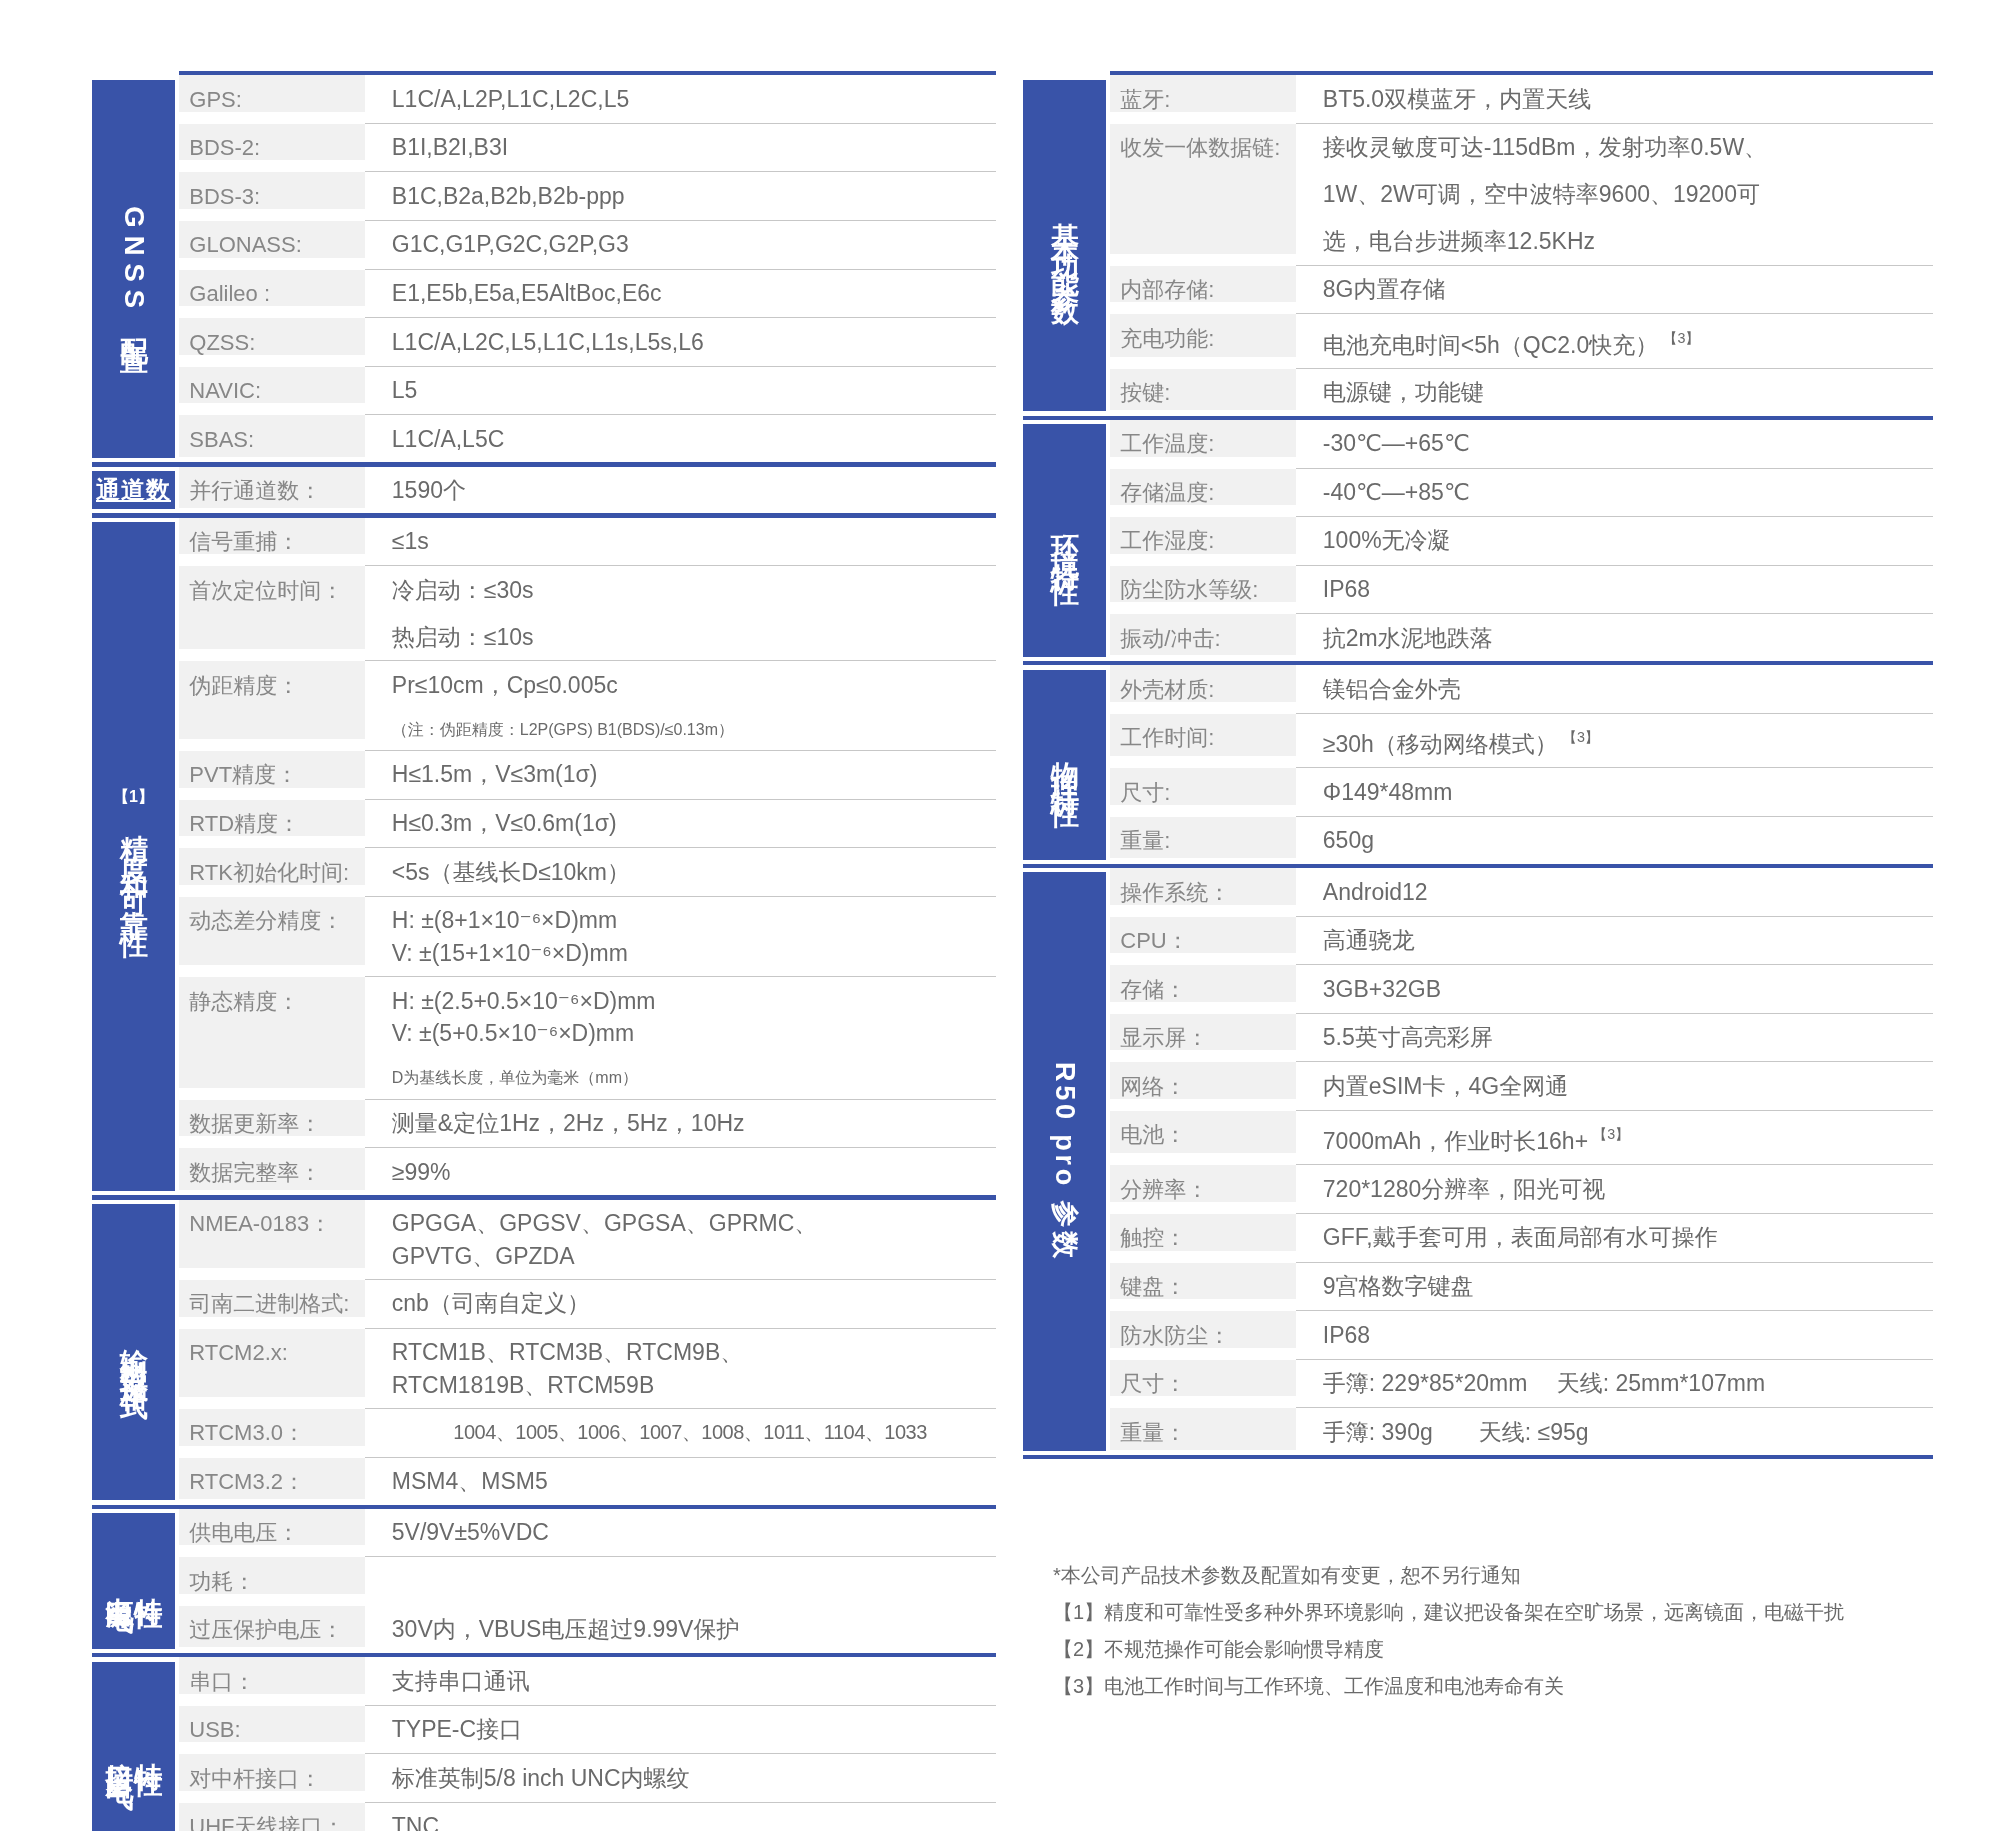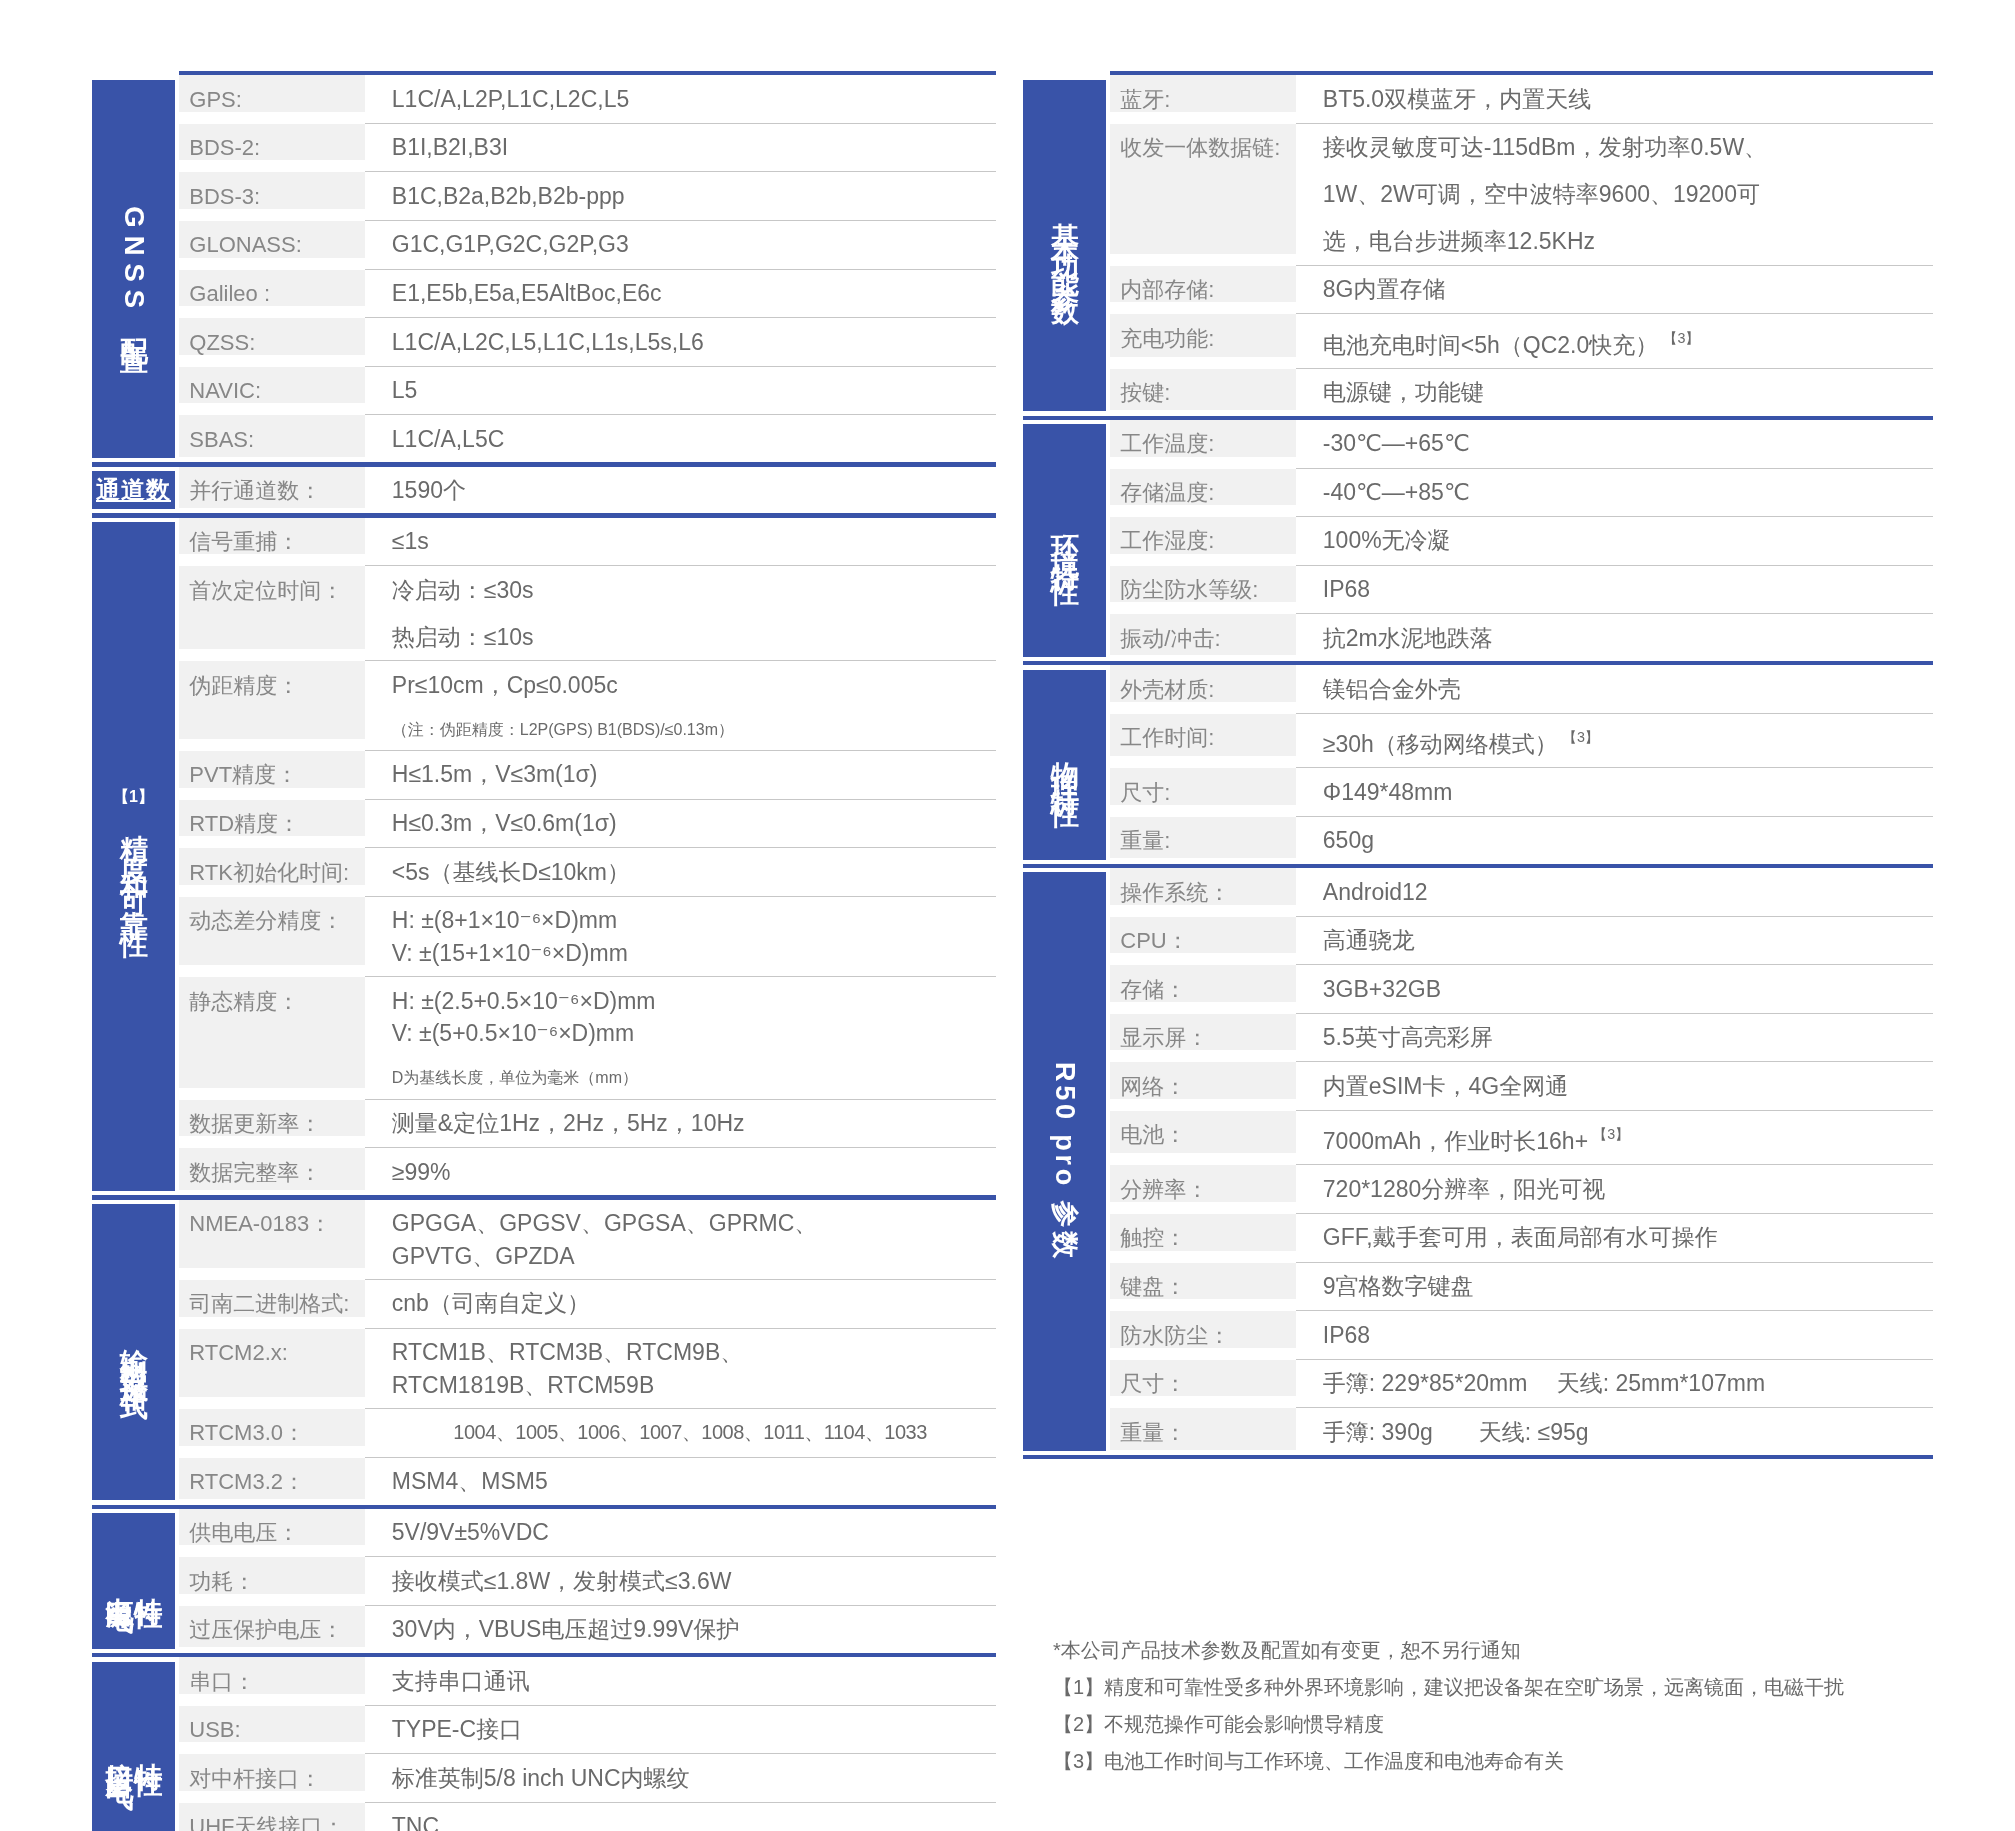--- a/index.html
+++ b/index.html
@@ -53,21 +53,21 @@
     flex:1;min-width:0;font-size:23px;line-height:25px;color:var(--value-text);
     padding:11.4px 7.6px 10.5px 27px;border-bottom:1.4px solid var(--sep);white-space:pre-wrap;
   }
   .row:last-child .row-value{border-bottom:none;}
   .line + .line{margin-top:7.6px;}
   .row.wide .line + .line{margin-top:22px;}
   .line.small{font-size:16px;line-height:20px;margin-top:22px;}
   .line.condensed{font-size:20px;letter-spacing:-0.5px;text-align:center;}
   .sup{font-size:14.3px;vertical-align:9.5px;margin-left:4.8px;}
 
-  #footnotes{position:absolute;left:1053px;top:1632px;width:934px;font-size:20px;line-height:1.85;color:var(--value-text);}
+  #footnotes{position:absolute;left:1053px;top:1557px;width:934px;font-size:20px;line-height:1.85;color:var(--value-text);}
 </style>
 </head>
 <body data-name="page">
 
 <div id="left-table" class="spec-table" data-name="spec-table-left">
     <div class="section" data-name="section-gnss" style="--lineL: 87px;">
       <div class="band" data-name="section-header-gnss">
         <div class="band-inner" data-name="section-title-gnss">
           <div class="vtext" data-name="section-title-text">GNSS配置</div>
         </div>
@@ -208,21 +208,20 @@
           </div>
         </div>
       </div>
       <div class="rows" data-name="section-rows">
         <div class="row" data-name="spec-row">
           <div class="row-label" data-name="row-label">供电电压：</div>
           <div class="row-value" data-name="row-value"><div class="line" data-name="row-value-line"><span data-name="row-value-text">5V/9V±5%VDC</span></div></div>
         </div>
         <div class="row" data-name="spec-row">
           <div class="row-label" data-name="row-label">功耗：</div>
-          <div class="row-value" data-name="row-value"><div class="line" data-name="row-value-line"><span data-name="row-value-text">接收模式≤1.8W，发射模式≤3.6W</span></div></div>
         </div>
         <div class="row" data-name="spec-row">
           <div class="row-label" data-name="row-label">过压保护电压：</div>
           <div class="row-value" data-name="row-value"><div class="line" data-name="row-value-line"><span data-name="row-value-text">30V内，VBUS电压超过9.99V保护</span></div></div>
         </div>
       </div>
     </div>
     <div class="section last" data-name="section-interface">
       <div class="band" data-name="section-header-interface">
         <div class="band-inner" data-name="section-title-interface">

